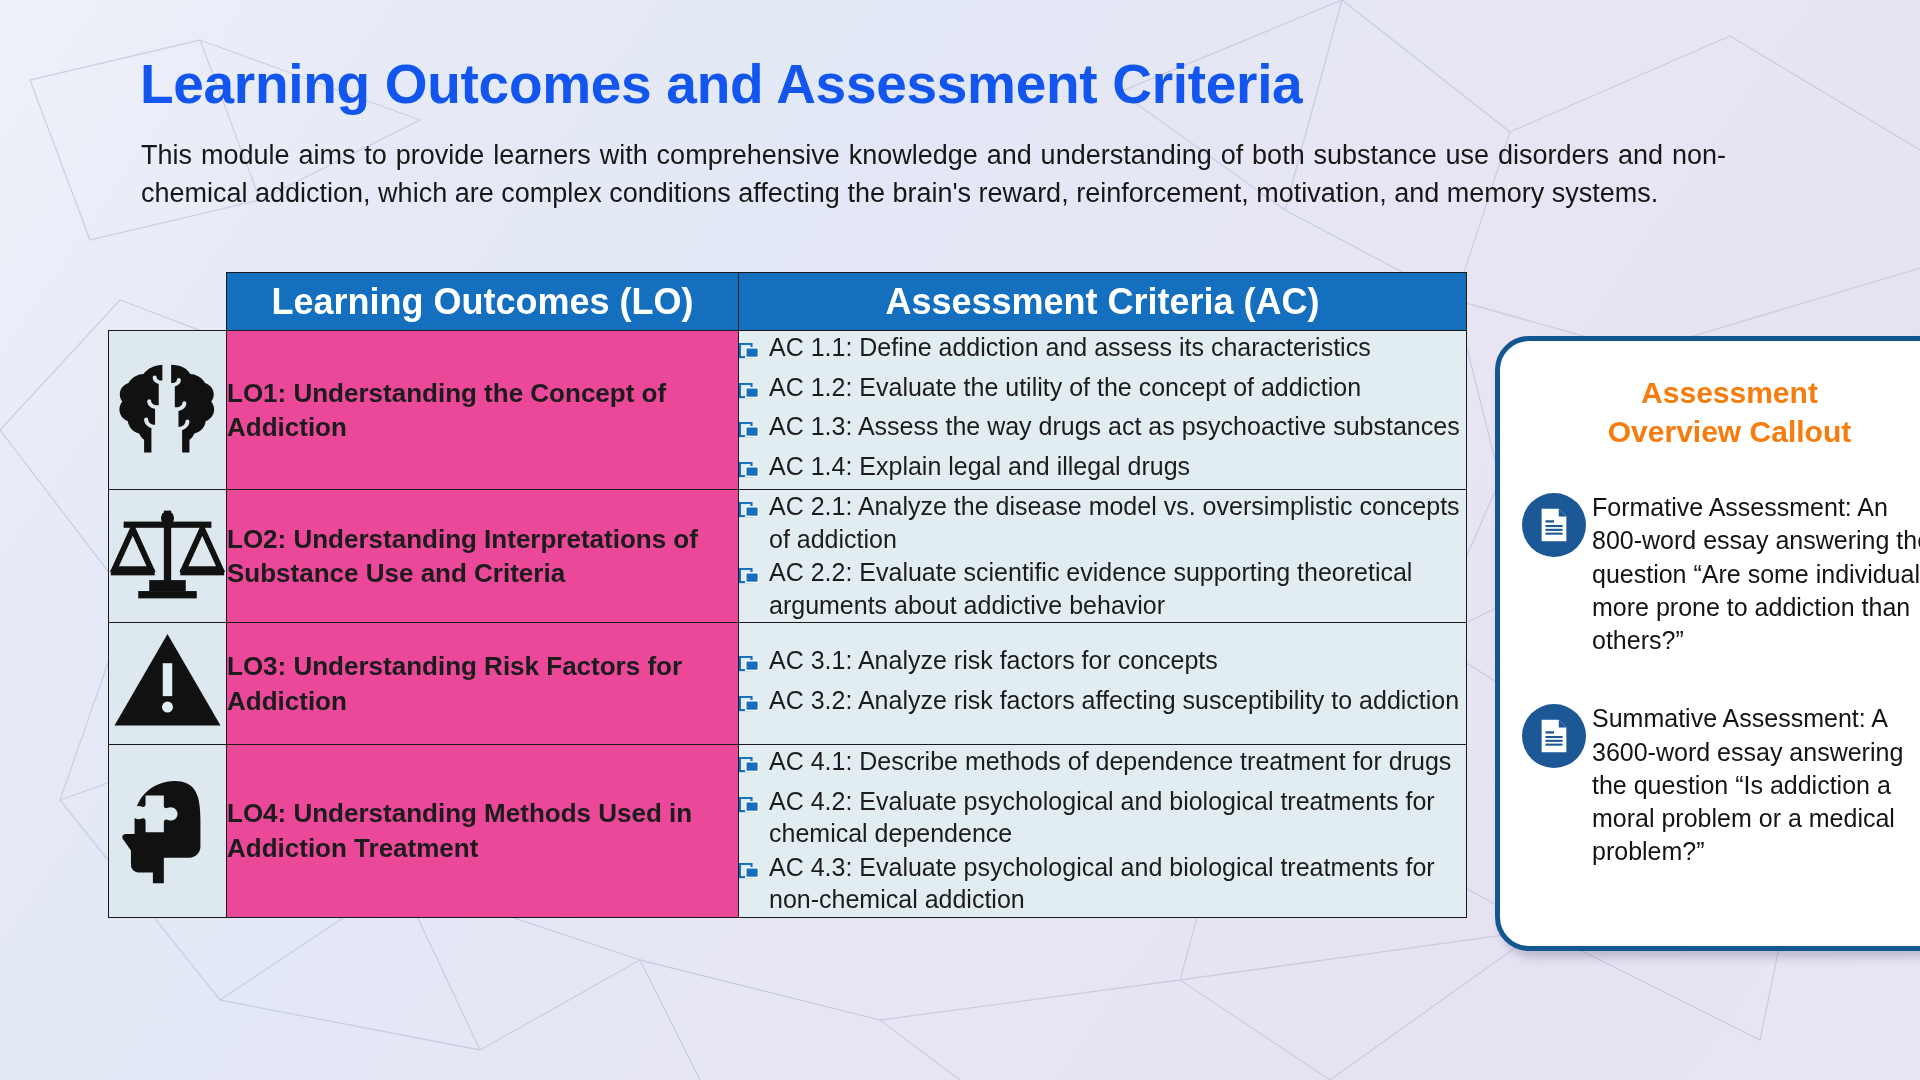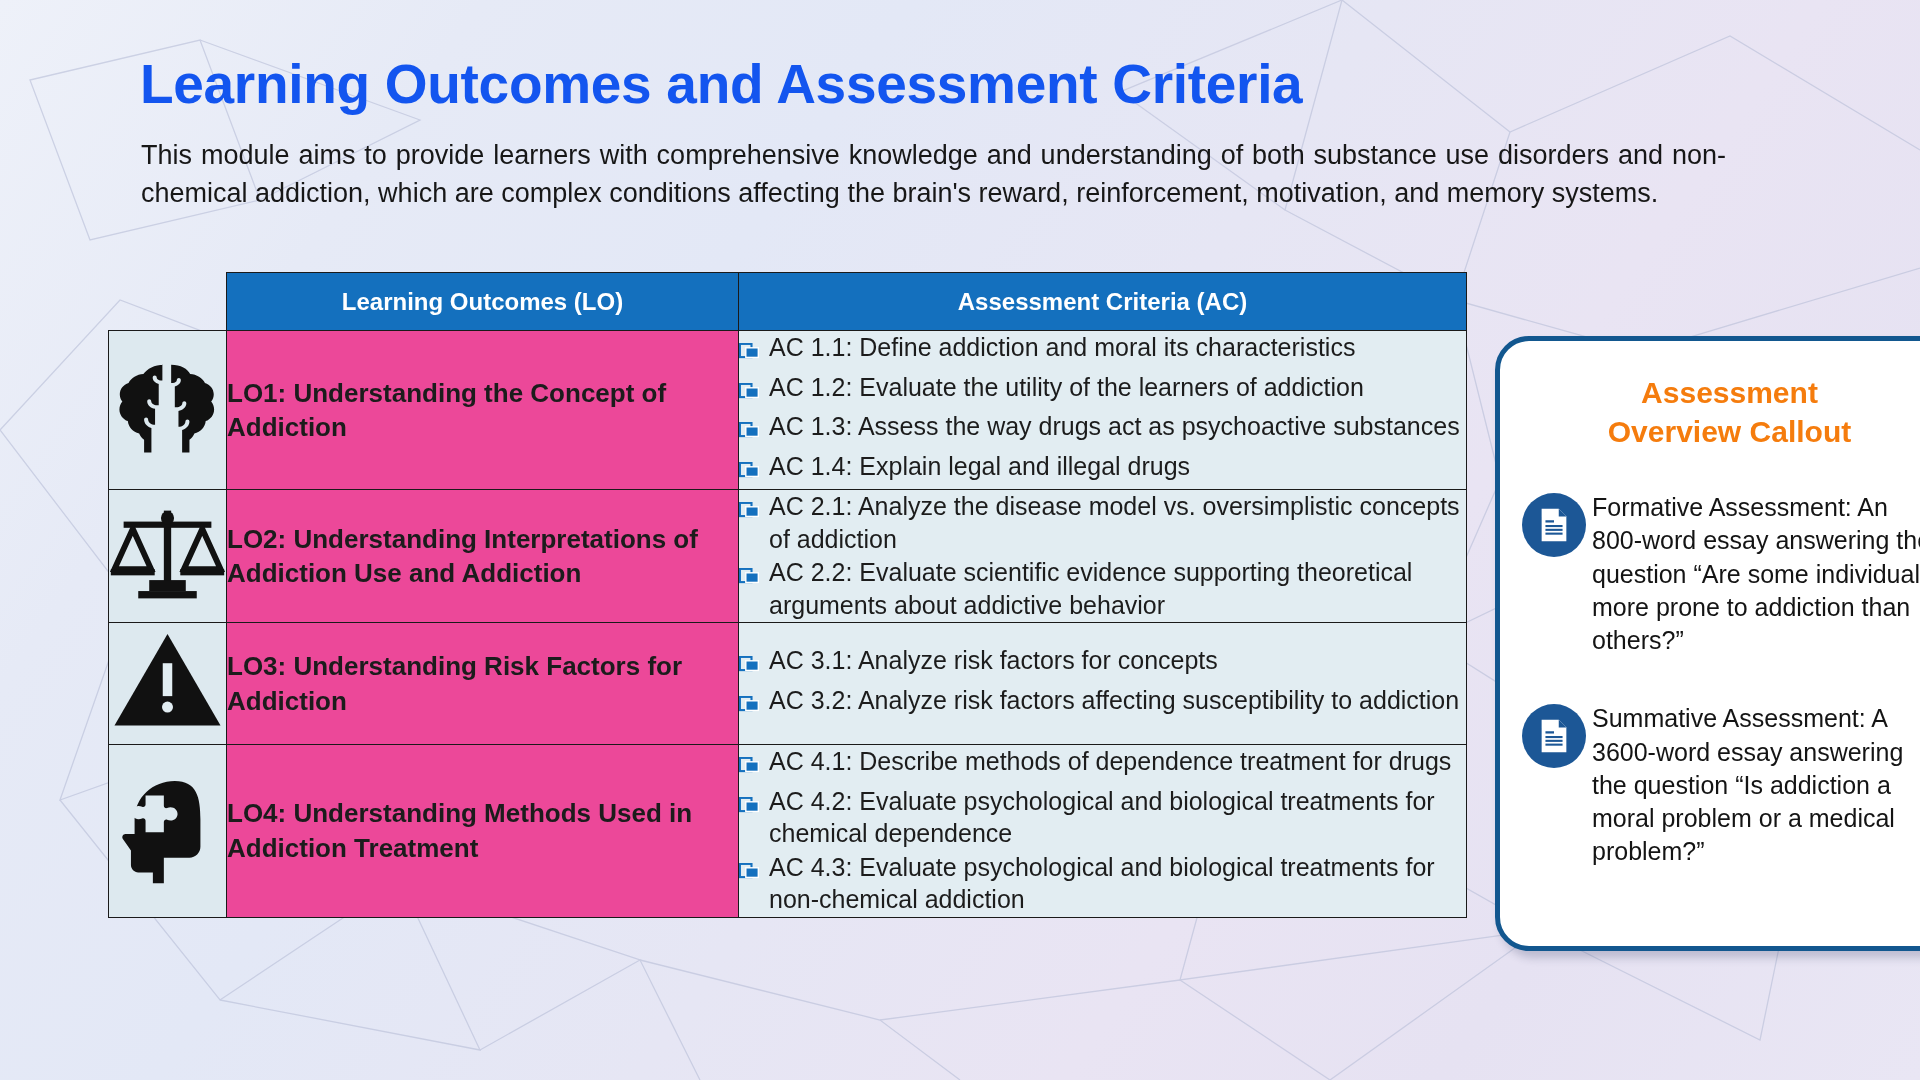--- a/index.html
+++ b/index.html
@@ -84,21 +84,21 @@
   .col-lo     { width: 512px; }
   .col-ac     { width: 728px; }
 
   .hdr-blank {
     border: none !important;
     background: transparent;
   }
   .hdr-cell {
     background: #1470be;
     color: #ffffff;
-    font-size: 24px;
+    font-size: 36px;
     font-weight: bold;
     text-align: center;
     height: 58px;
     padding: 6px 10px;
   }
 
   .cell-icon {
     background: #dde9ef;
     text-align: center;
   }
@@ -238,29 +238,29 @@
               </svg></span></td>
           <td class="cell-lo">LO1: Understanding the Concept of Addiction</td>
           <td class="cell-ac">
             <ul class="ac-list">
               <li class="ac-item">
                 <span class="ac-bullet"><svg width="21" height="19" viewBox="0 0 21 19">
                     <rect x="0.9" y="0.9" width="11.6" height="13.2" fill="none" stroke="#1470be" stroke-width="2.1"></rect>
                     <rect x="6.8" y="4.8" width="12.5" height="9.6" fill="#1470be"></rect>
                     <rect x="6.8" y="4.8" width="12.5" height="9.6" fill="none" stroke="#ffffff" stroke-width="1.4"></rect>
                   </svg></span>
-                <span>AC 1.1: Define addiction and moral its characteristics</span>
-              </li>
-              <li class="ac-item">
-                <span class="ac-bullet"><svg width="21" height="19" viewBox="0 0 21 19">
-                    <rect x="0.9" y="0.9" width="11.6" height="13.2" fill="none" stroke="#1470be" stroke-width="2.1"></rect>
-                    <rect x="6.8" y="4.8" width="12.5" height="9.6" fill="#1470be"></rect>
-                    <rect x="6.8" y="4.8" width="12.5" height="9.6" fill="none" stroke="#ffffff" stroke-width="1.4"></rect>
-                  </svg></span>
-                <span>AC 1.2: Evaluate the utility of the learners of addiction</span>
+                <span>AC 1.1: Define addiction and assess its characteristics</span>
+              </li>
+              <li class="ac-item">
+                <span class="ac-bullet"><svg width="21" height="19" viewBox="0 0 21 19">
+                    <rect x="0.9" y="0.9" width="11.6" height="13.2" fill="none" stroke="#1470be" stroke-width="2.1"></rect>
+                    <rect x="6.8" y="4.8" width="12.5" height="9.6" fill="#1470be"></rect>
+                    <rect x="6.8" y="4.8" width="12.5" height="9.6" fill="none" stroke="#ffffff" stroke-width="1.4"></rect>
+                  </svg></span>
+                <span>AC 1.2: Evaluate the utility of the concept of addiction</span>
               </li>
               <li class="ac-item">
                 <span class="ac-bullet"><svg width="21" height="19" viewBox="0 0 21 19">
                     <rect x="0.9" y="0.9" width="11.6" height="13.2" fill="none" stroke="#1470be" stroke-width="2.1"></rect>
                     <rect x="6.8" y="4.8" width="12.5" height="9.6" fill="#1470be"></rect>
                     <rect x="6.8" y="4.8" width="12.5" height="9.6" fill="none" stroke="#ffffff" stroke-width="1.4"></rect>
                   </svg></span>
                 <span>AC 1.3: Assess the way drugs act as psychoactive substances</span>
               </li>
               <li class="ac-item">
@@ -279,21 +279,21 @@
                 <rect x="30" y="8" width="4" height="44"></rect>
                 <rect x="16" y="52" width="32" height="4"></rect>
                 <rect x="22" y="46" width="20" height="6"></rect>
                 <rect x="8" y="14" width="48" height="3.4"></rect>
                 <circle cx="32" cy="12" r="3.6"></circle>
                 <path d="M13 18 L3 40 h20 z" fill="none" stroke="#111" stroke-width="3.2"></path>
                 <rect x="1" y="40" width="24" height="3.4"></rect>
                 <path d="M51 18 L41 40 h20 z" fill="none" stroke="#111" stroke-width="3.2"></path>
                 <rect x="39" y="40" width="24" height="3.4"></rect>
               </svg></span></td>
-          <td class="cell-lo">LO2: Understanding Interpretations of Addiction Use and Addiction</td>
+          <td class="cell-lo">LO2: Understanding Interpretations of Substance Use and Criteria</td>
           <td class="cell-ac">
             <ul class="ac-list">
               <li class="ac-item">
                 <span class="ac-bullet"><svg width="21" height="19" viewBox="0 0 21 19">
                     <rect x="0.9" y="0.9" width="11.6" height="13.2" fill="none" stroke="#1470be" stroke-width="2.1"></rect>
                     <rect x="6.8" y="4.8" width="12.5" height="9.6" fill="#1470be"></rect>
                     <rect x="6.8" y="4.8" width="12.5" height="9.6" fill="none" stroke="#ffffff" stroke-width="1.4"></rect>
                   </svg></span>
                 <span>AC 2.1: Analyze the disease model vs. oversimplistic concepts of addiction</span>
               </li>

